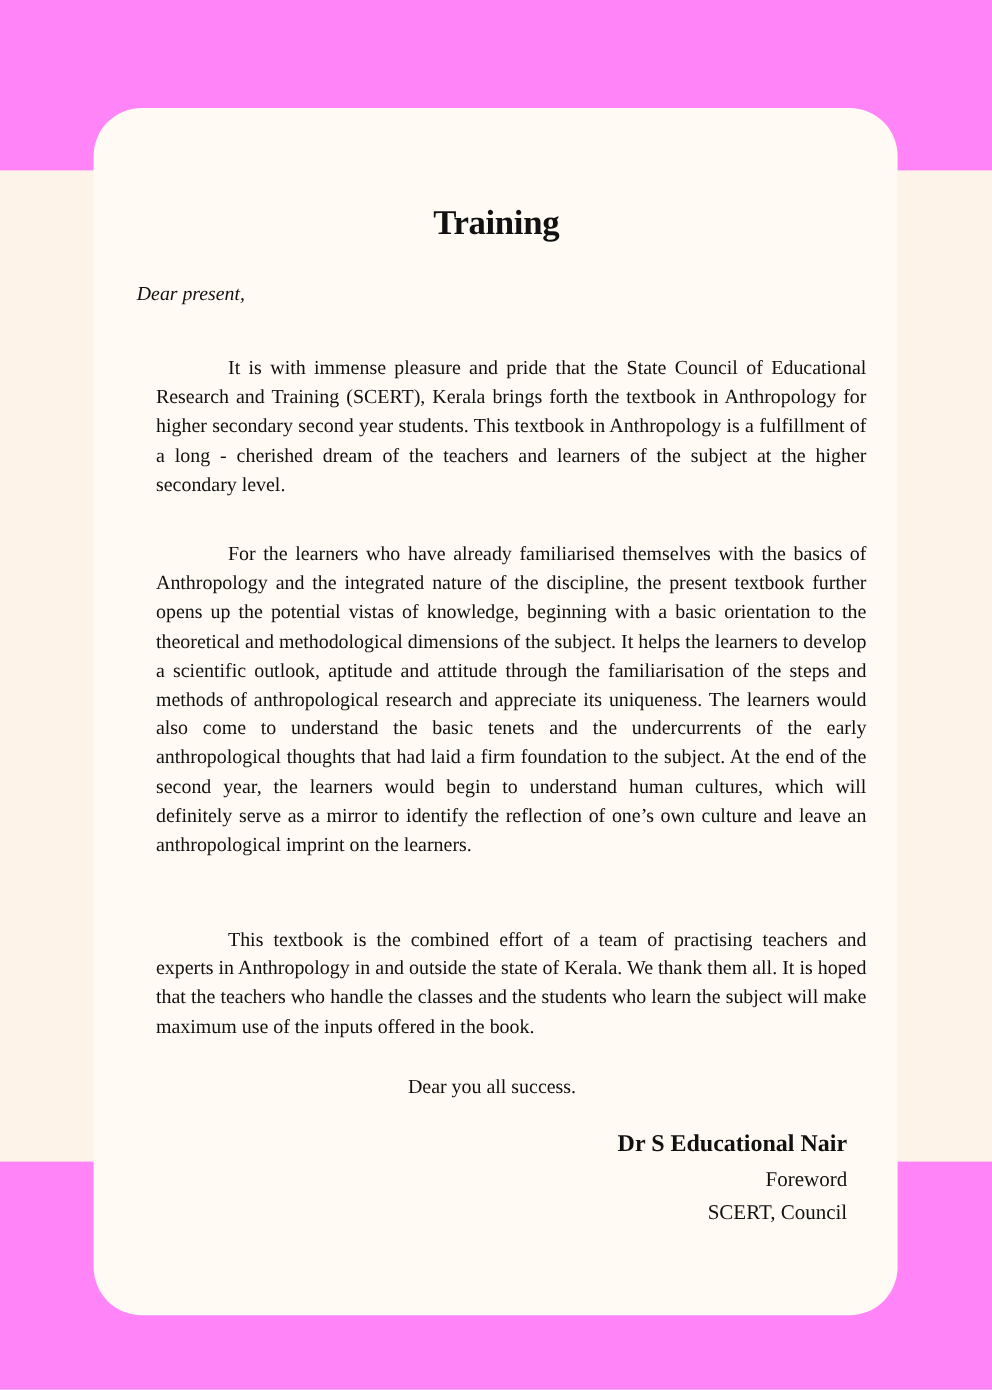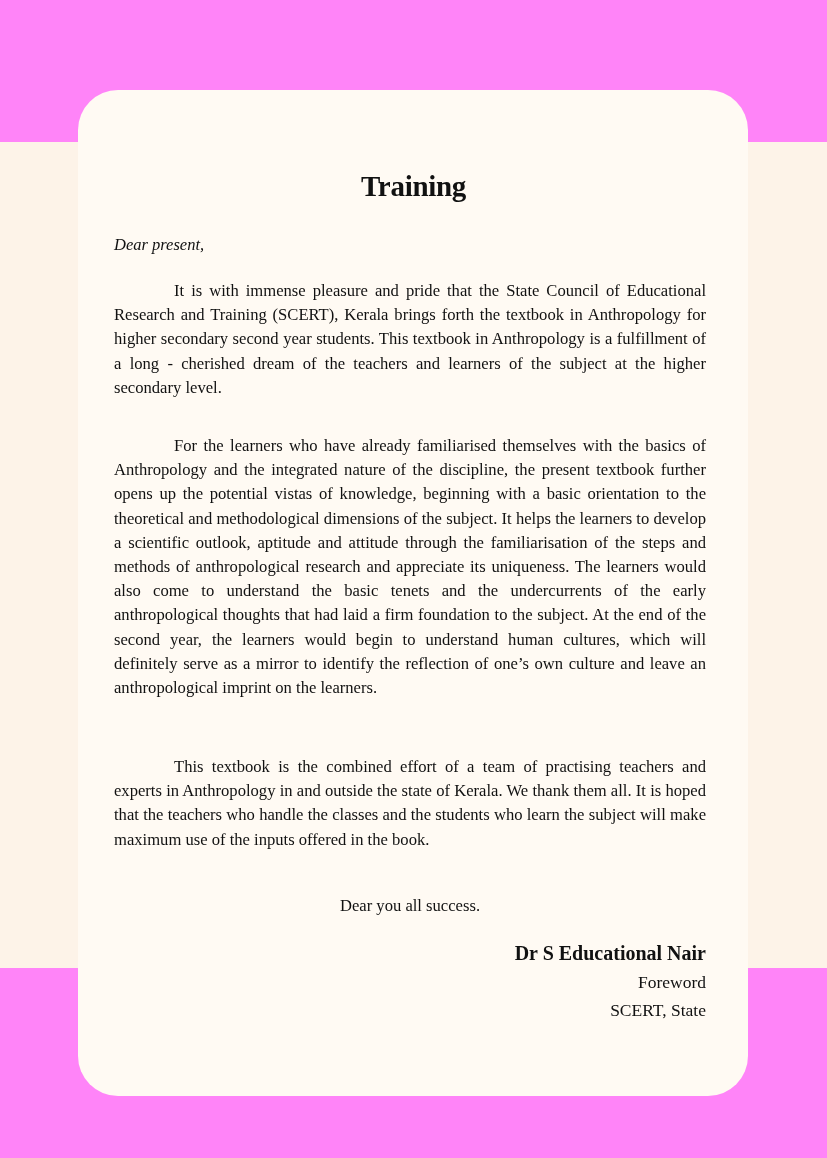--- a/index.html
+++ b/index.html
@@ -20,21 +20,21 @@
     font-family: "Liberation Serif", serif; font-weight: bold; font-size: 29px;
     letter-spacing: -0.3px;
   }
   .salutation {
     position: absolute; left: 114px; top: 235px;
     font-style: italic; font-size: 16.5px;
   }
   .para {
     position: absolute; left: 114px; width: 592px;
     font-size: 16.6px; line-height: 24.2px; text-align: justify;
-    text-indent: 60px; margin: 0;
+    text-indent: 60px; margin: 16px;
   }
   .p1 { top: 279px; }
   .p2 { top: 434px; }
   .p3 { top: 755px; }
   .closing {
     position: absolute; left: 0; top: 896px; width: 820px; text-align: center;
     font-size: 16.6px;
   }
   .sig { position: absolute; right: 121px; text-align: right; }
   .sig-name { top: 942px; font-weight: bold; font-size: 20px; }
@@ -52,13 +52,13 @@
 <div class="salutation">Dear present,</div>
 
 <p class="para p1">It is with immense pleasure and  pride that  the State Council of Educational Research and Training (SCERT), Kerala brings forth the textbook in Anthropology for higher secondary second year students. This textbook in Anthropology is a fulfillment of a long - cherished dream of the teachers and learners of the subject at the higher secondary level.</p>
 <p class="para p2">For the learners who have already familiarised themselves with the basics of Anthropology and the integrated nature of the discipline, the present textbook further opens up the potential vistas of knowledge, beginning with a basic orientation to the theoretical and methodological dimensions of the subject. It helps the learners to develop a scientific outlook, aptitude and attitude through the familiarisation of the steps and methods of anthropological research and appreciate its uniqueness. The learners would also come to understand the basic tenets and the undercurrents of the early anthropological thoughts that had laid a firm foundation to the subject. At the end of the second year, the learners would begin to understand human cultures, which will definitely serve as a mirror to identify the reflection of one’s own culture and leave an anthropological imprint on the learners.</p>
 <p class="para p3">This textbook is the combined effort of a team of practising teachers and experts in Anthropology in and outside the state of Kerala. We thank them all. It is hoped that the teachers who handle the classes and the students who learn the subject will make maximum use of the inputs offered in the book.</p>
 
 <div class="closing">Dear you all success.</div>
 
 <div class="sig sig-name">Dr  S Educational Nair</div>
 <div class="sig sig-role">Foreword</div>
-<div class="sig sig-org">SCERT, State</div>
+<div class="sig sig-org">SCERT, Council</div>
 
 </body></html>

